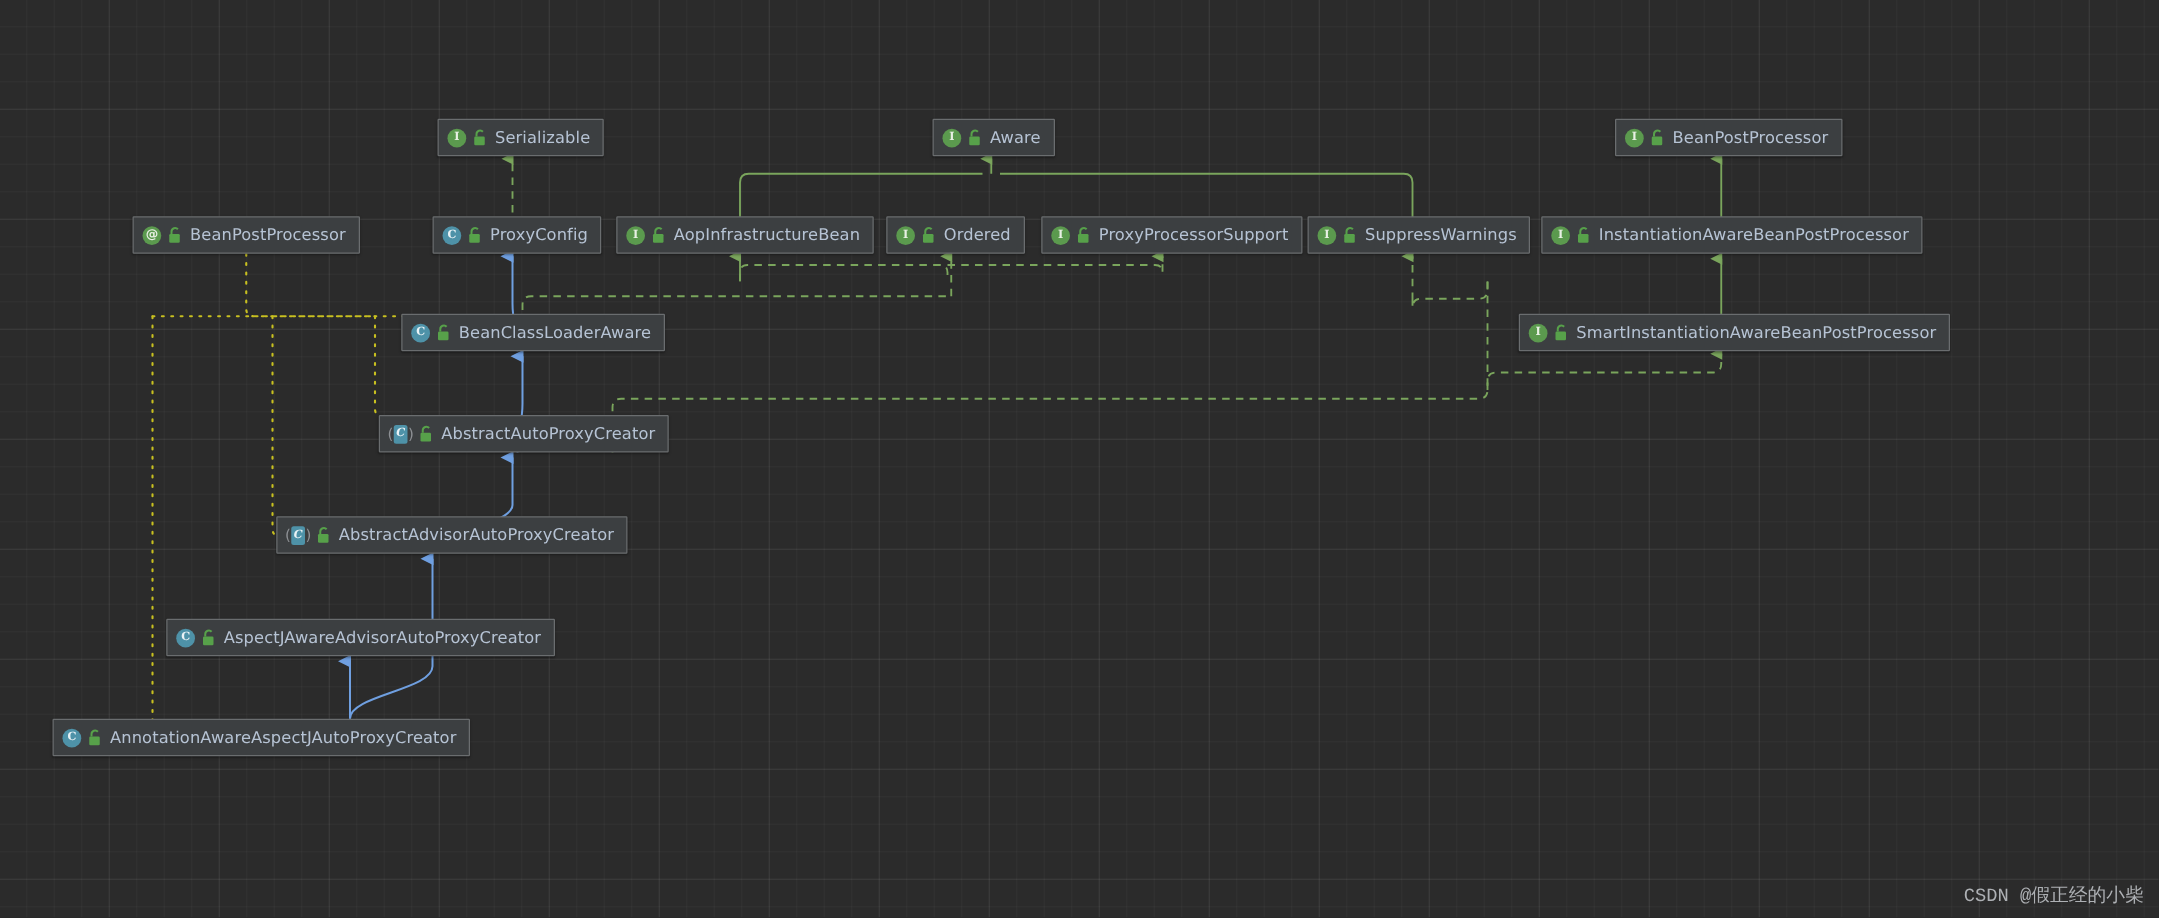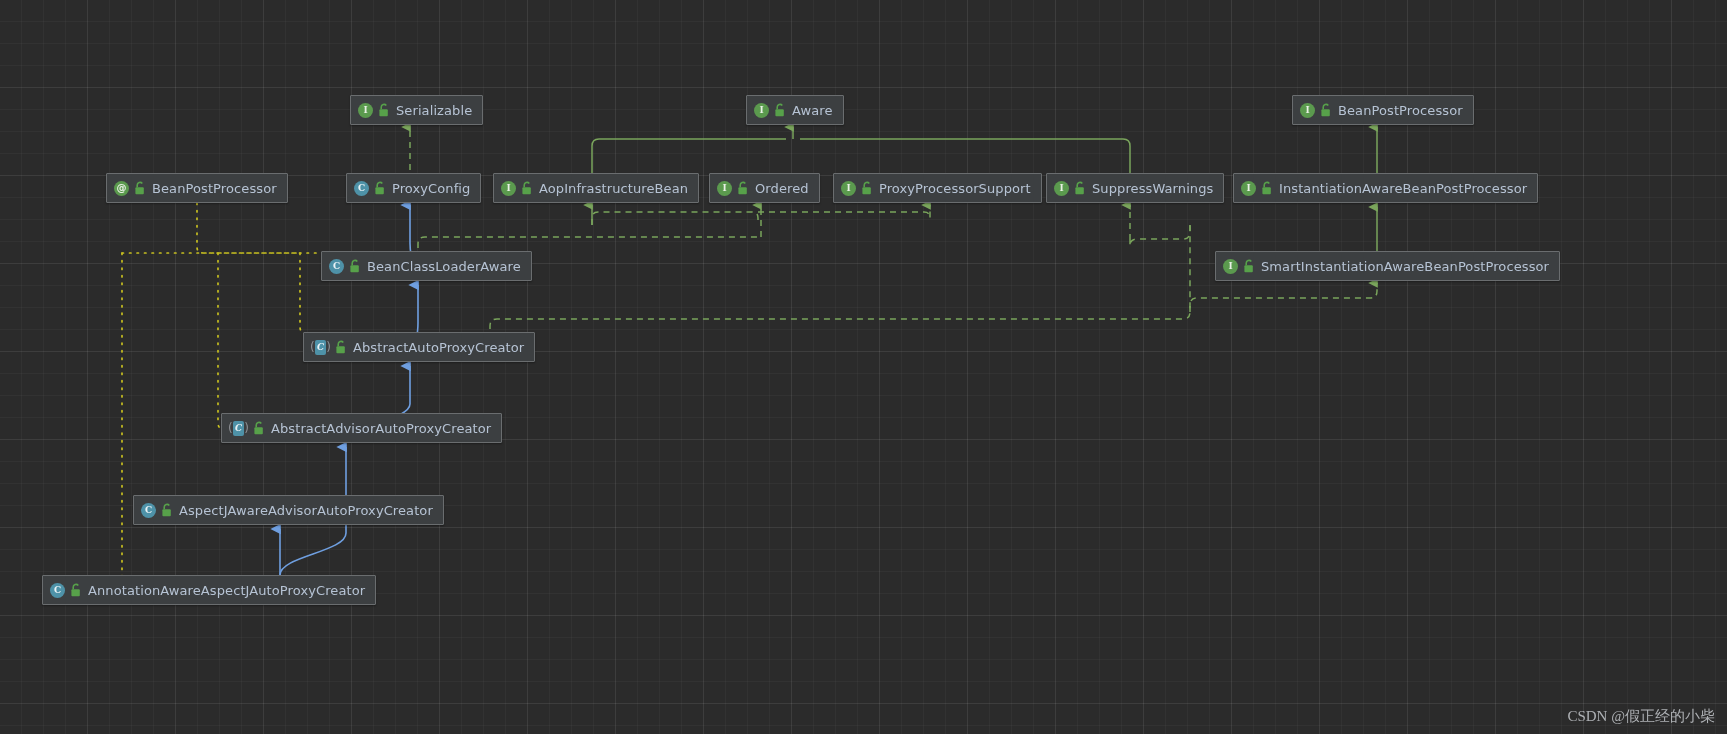--- a/index.html
+++ b/index.html
@@ -64,21 +64,21 @@
   .ic-abs .pr{right:-1px;}
   
   .ic-ann{width:15px;height:15px;border-radius:50%;background:#5b9a4e;}
   .ic-ann b{font-size:10px;color:#e8f0e4;font-weight:700;line-height:1;}
   
   .ic-lock{width:12px;height:14px;margin-right:6px;}
 
   #watermark{
     position:absolute;right:12px;bottom:8px;
     font-size:15px;color:#b9bcc0;opacity:.92;
-    font-family:Liberation Serif, serif;
+    font-family:Liberation Mono, monospace;
     white-space:nowrap;
   }
 </style>
 </head>
 <body>
 
 <div id="diagram">
 
   <svg id="edges" viewBox="0 0 1727 734" width="1727" height="734" xmlns="http://www.w3.org/2000/svg">
     <defs>

